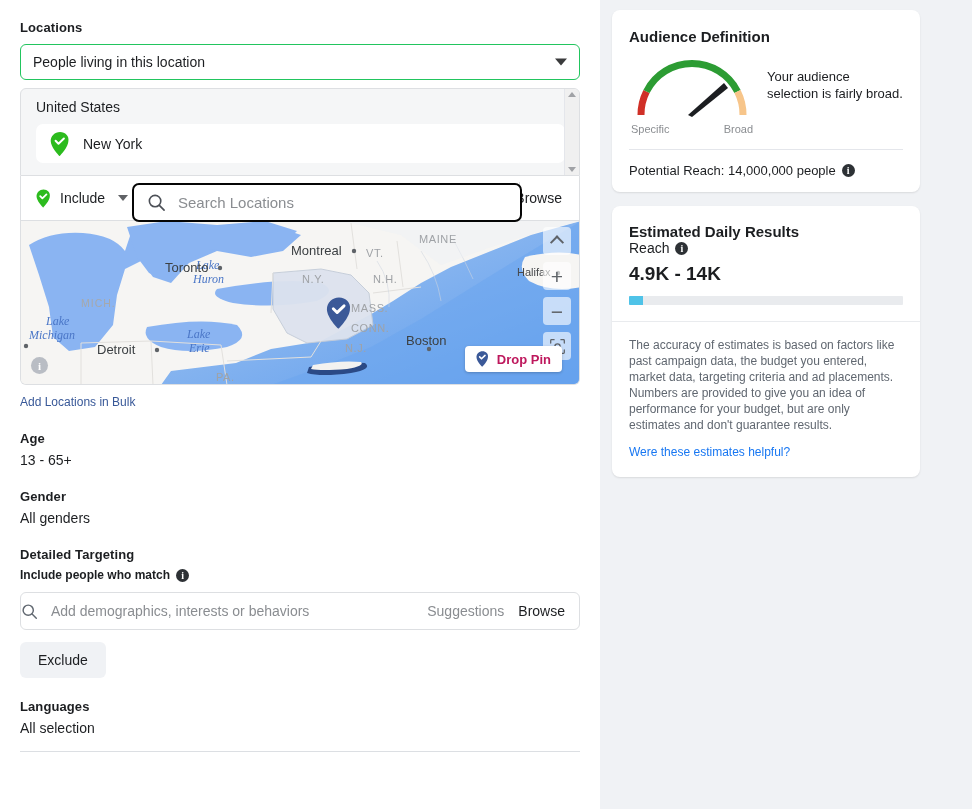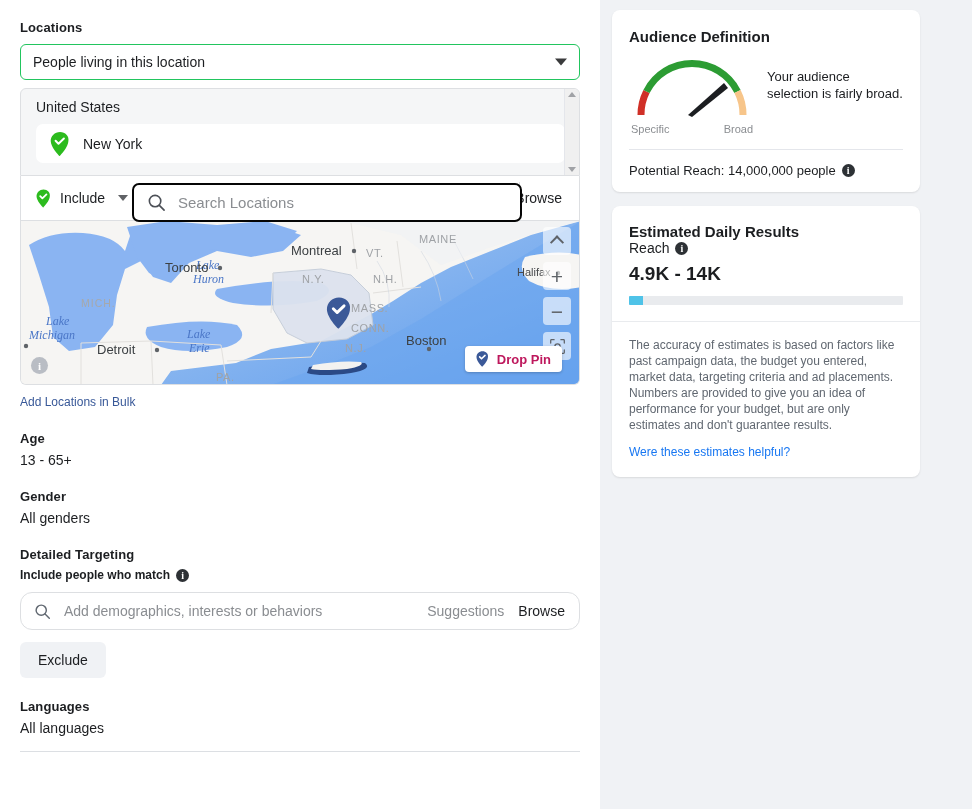--- a/index.html
+++ b/index.html
@@ -209,24 +209,24 @@
     margin-top: 6px;
     display: flex; align-items: center; gap: 6px;
   }
 
   
   .dt-input {
     position: relative;
     margin-top: 10px;
     height: 38px;
     border: 1px solid #dddfe2;
-    border-radius: 12px;
+    border-radius: 6px;
     background: #fff;
     display: flex; align-items: center;
-    padding-left: 13px; gap: 13px;
+    gap: 13px;
   }
   .dt-ph { font-size: 14px; color: #8a8d91; }
   .dt-right {
     position: absolute; right: 14px; top: 50%;
     transform: translateY(-50%);
     display: flex; align-items: flex-end; gap: 14px;
     font-size: 14px;
   }
   .dt-sugg { color: #8a8d91; }
   .dt-browse { color: #1c1e21; }
@@ -528,21 +528,21 @@
             <span class="dt-browse">Browse</span>
           </span>
         </div>
 
         <button class="exclude-btn">Exclude</button>
       </div>
 
       
       <div class="sec">
         <div class="field-label">Languages</div>
-        <div class="field-value">All languages</div>
+        <div class="field-value">All selection</div>
       </div>
 
       <div class="bottom-rule"></div>
     </div>
   </div>
 
   <div class="right-panel">
 
     <div class="card aud-card">
       <div class="card-title">Audience Definition</div>

